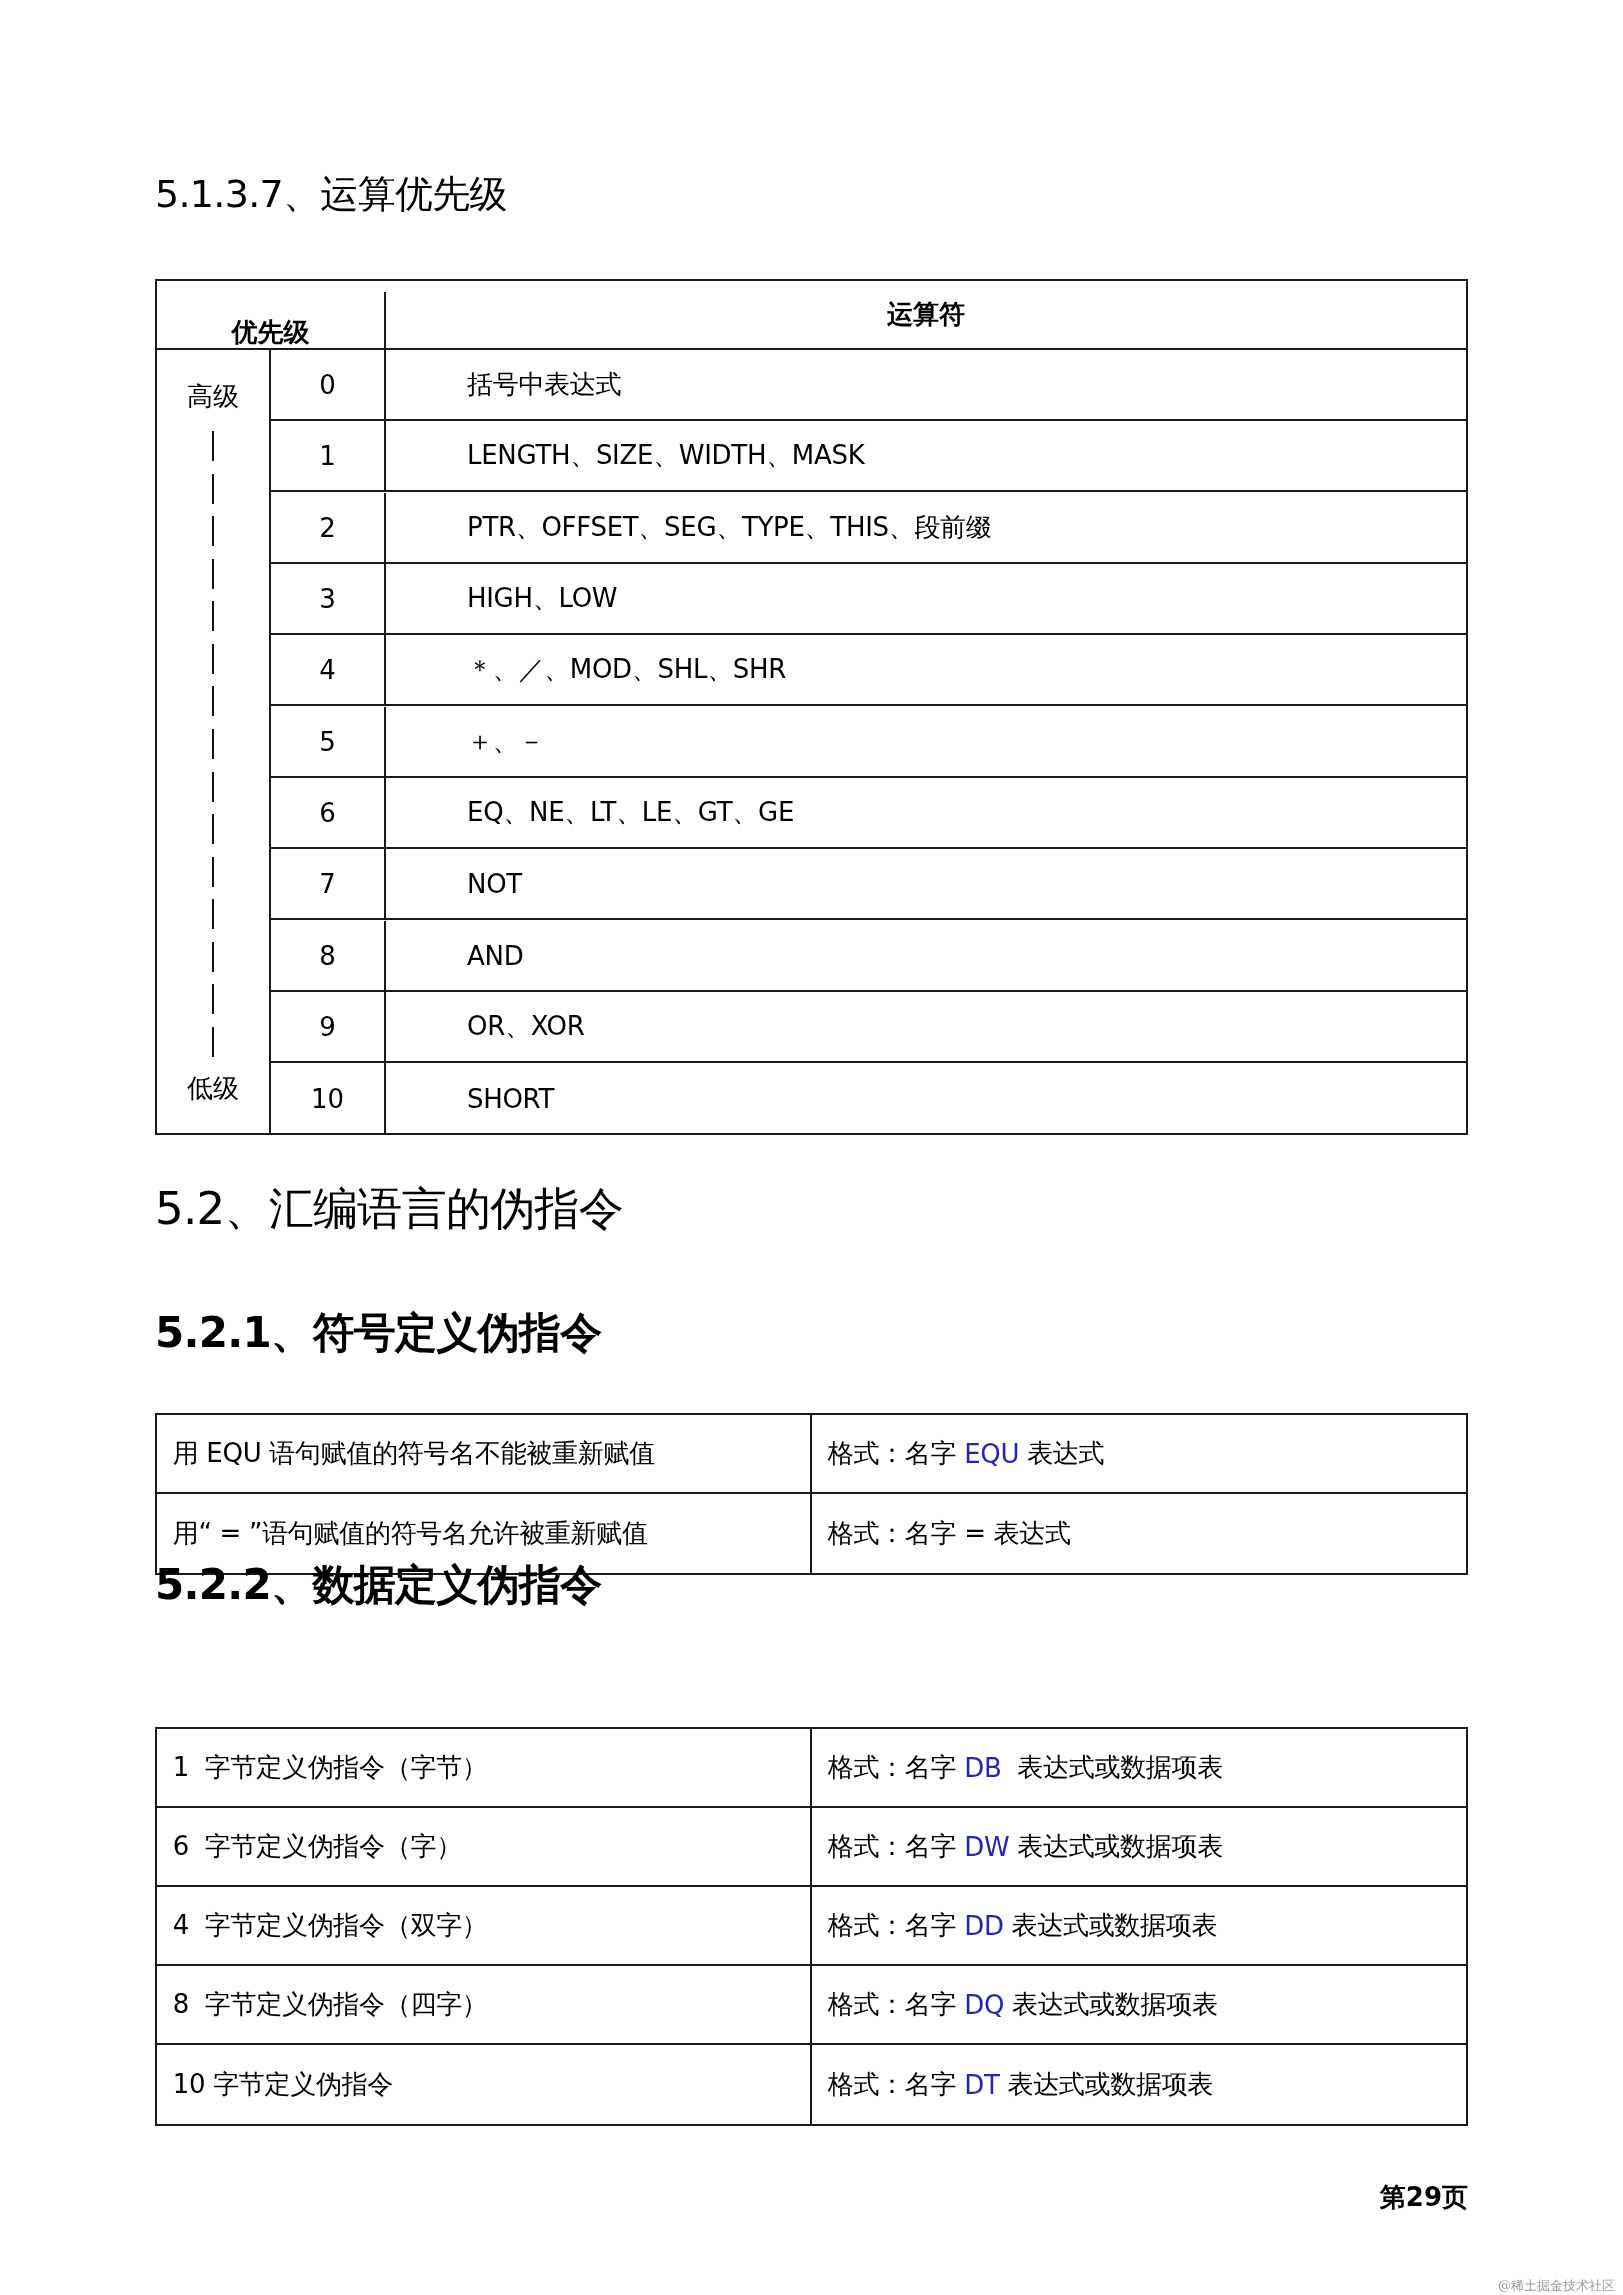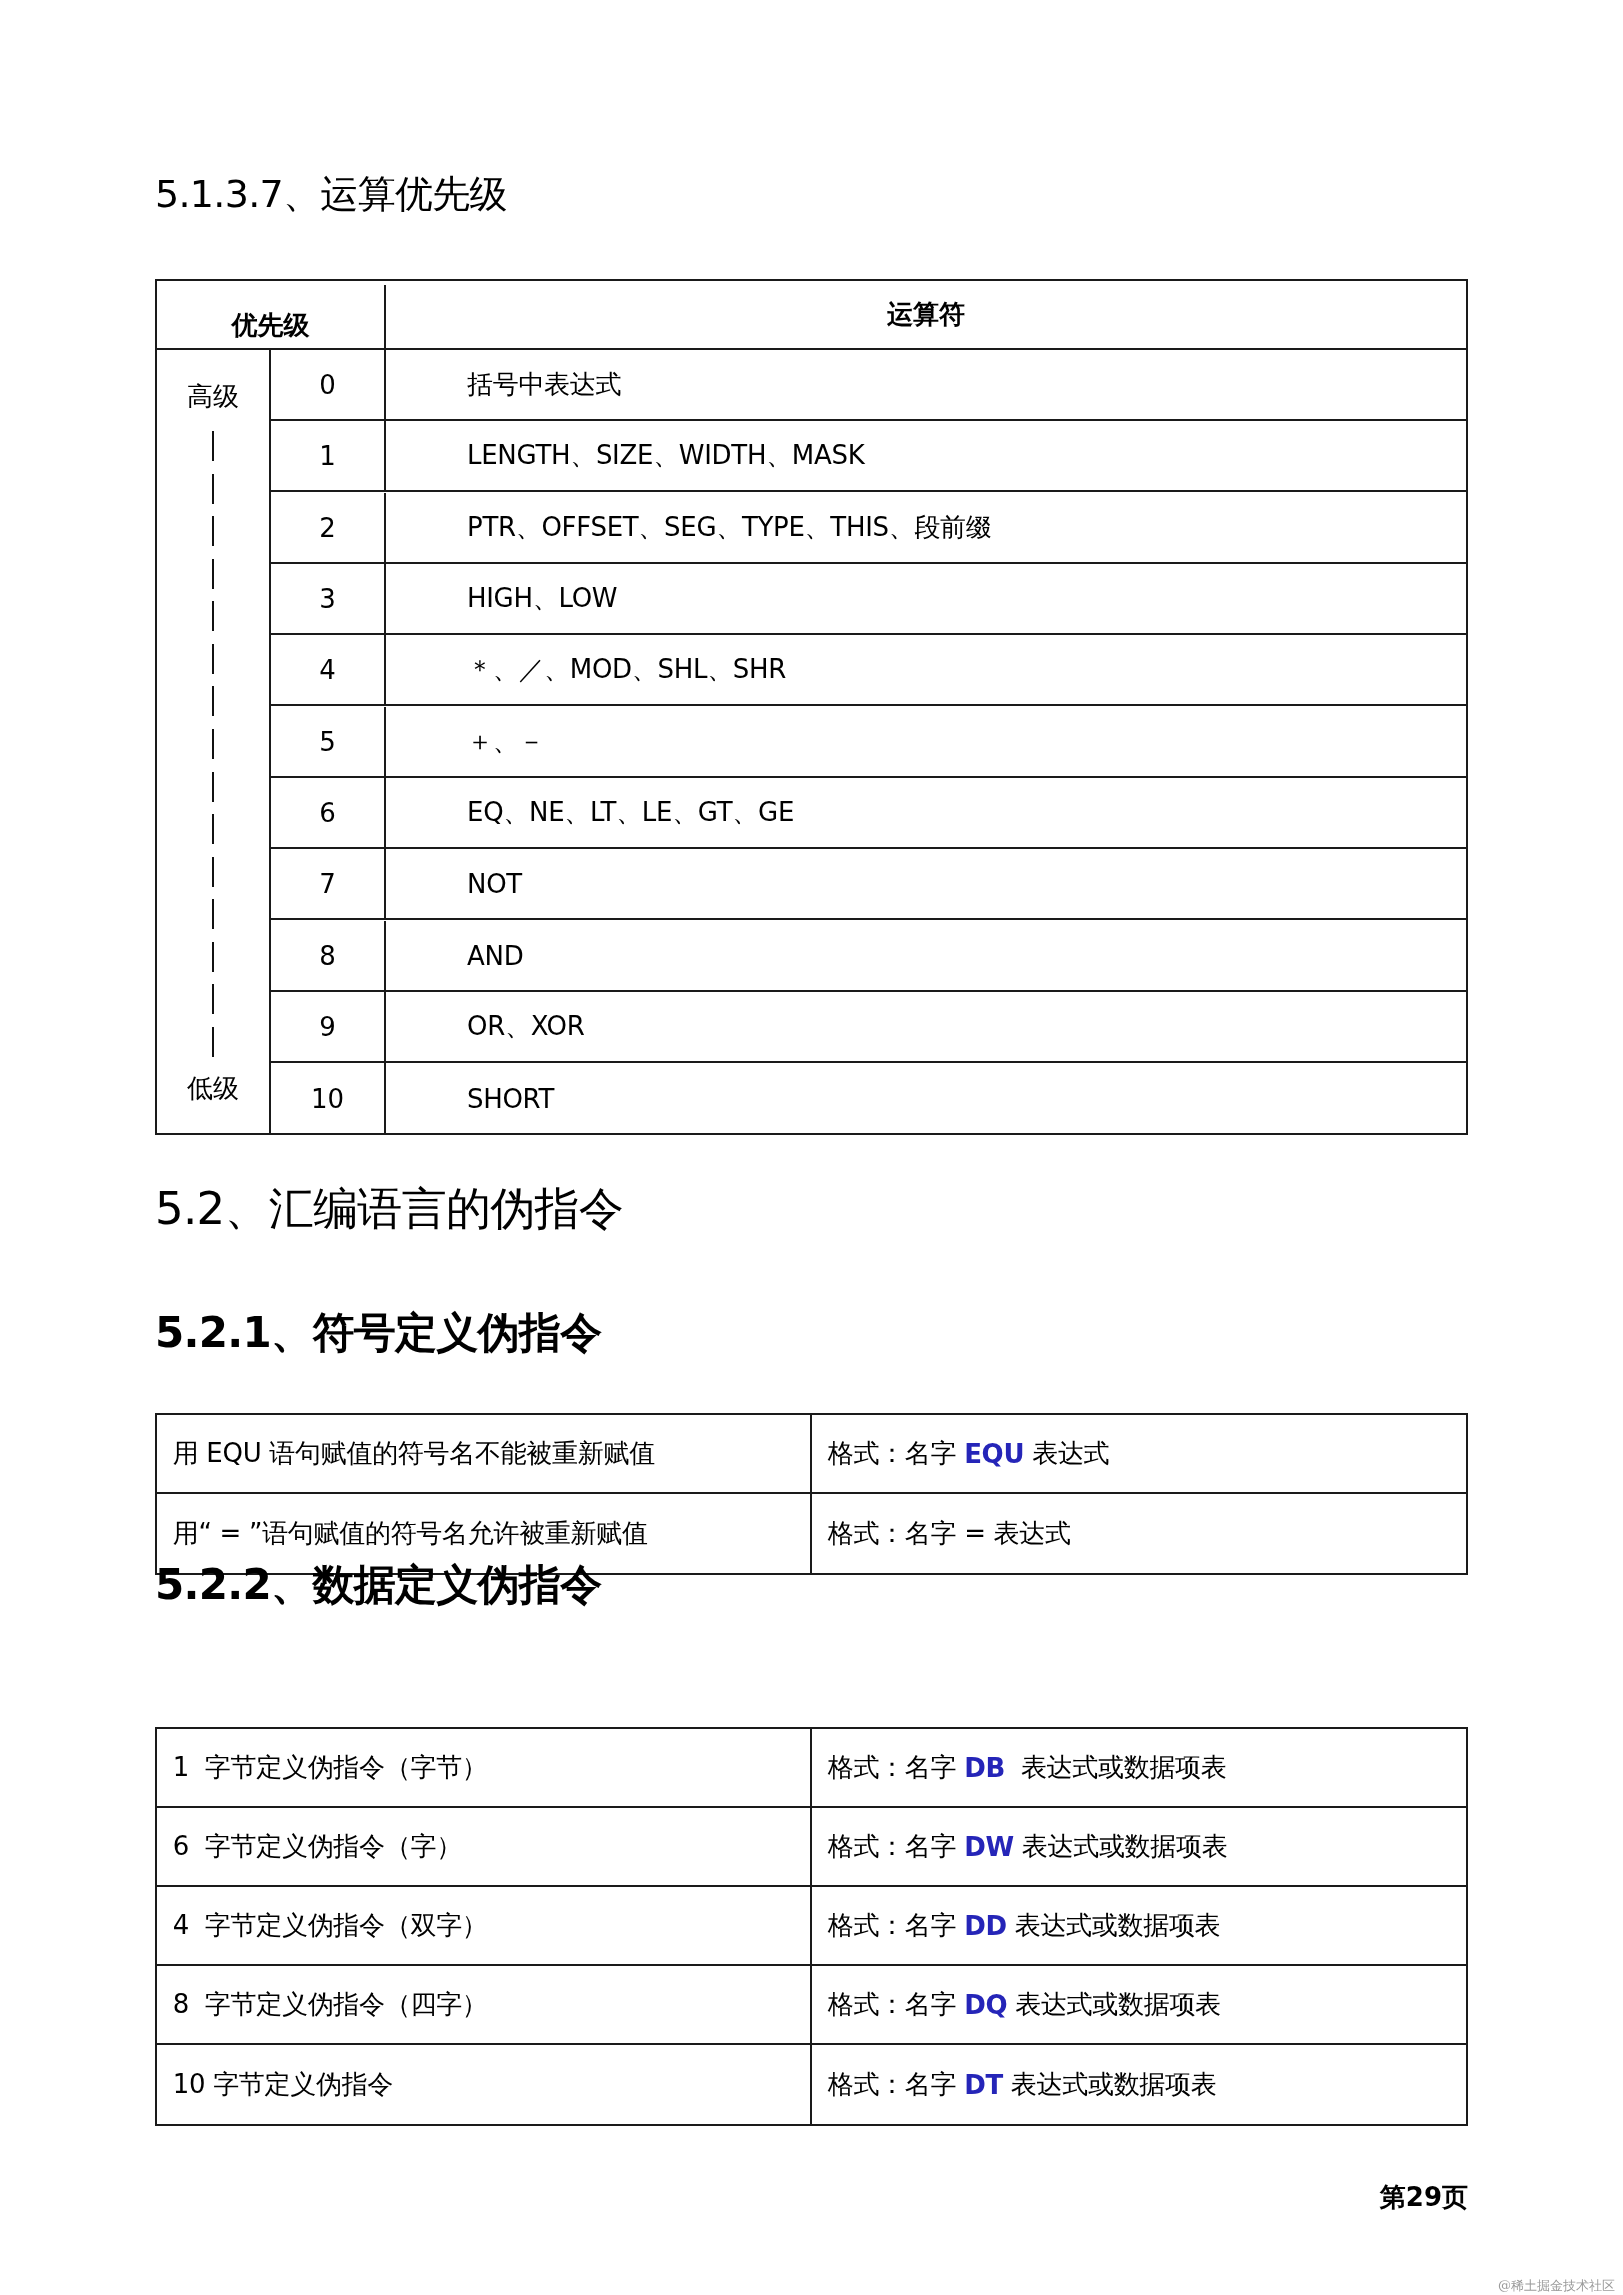--- a/index.html
+++ b/index.html
@@ -21,21 +21,21 @@
       left: 155px; font-size: 42px; line-height: 50px; font-weight: bold;
       margin: 0; letter-spacing: -0.7px;
     }
     
     .t1 {
       left: 155px; top: 279px; width: 1313px; height: 856px;
       border: 2px solid #1a1a1a; box-sizing: border-box;
     }
     .t1 .hdr { position: absolute; left: 0; top: 0; height: 69px; width: 100%;
       border-bottom: 2px solid #1a1a1a; box-sizing: border-box; }
-    .t1 .hdr .c1 { position: absolute; left: 0; top: 4px; width: 229px; height: 80px;
+    .t1 .hdr .c1 { position: absolute; left: 0; top: 11px; width: 229px; height: 80px;
       border-right: 2px solid #1a1a1a; box-sizing: border-box;
       display: flex; align-items: center; justify-content: center;
       font-size: 26px; font-weight: bold; }
     .t1 .hdr .c2 { position: absolute; left: 229px; right: 0; top: 0; height: 67px;
       display: flex; align-items: center; justify-content: center;
       font-size: 26px; font-weight: bold; }
     .t1 .levelcol { position: absolute; left: 0; top: 69px; width: 114px; bottom: 0;
       border-right: 2px solid #1a1a1a; box-sizing: border-box; }
     .t1 .levelcol .lbl { position: absolute; left: 0; width: 112px; text-align: center;
       font-size: 26px; line-height: 31px; }
@@ -56,21 +56,21 @@
     .t2 { left: 155px; width: 1313px; border: 2px solid #1a1a1a; box-sizing: border-box; }
     .t2 .row { position: relative; height: 79px; border-bottom: 2px solid #1a1a1a; box-sizing: border-box; }
     .t2 .row:last-child { border-bottom: none; }
     .t2 .cl { position: absolute; left: 0; top: 0; bottom: 0; width: 655px;
       border-right: 2px solid #1a1a1a; box-sizing: border-box;
       display: flex; align-items: center; padding-left: 15.7px;
       font-size: 26px; letter-spacing: -0.3px; white-space: pre; text-align: center; }
     .t2 .cr { position: absolute; left: 655px; right: 0; top: 0; bottom: 0;
       display: flex; align-items: center; padding-left: 15.7px;
       font-size: 26px; letter-spacing: -0.3px; white-space: pre; }
-    .kw { color: #2525b8; font-weight: bold; }
+    .kw { color: #2525b8; }
 
     .pageno { right: 155px; top: 2180px; font-size: 26px; font-weight: bold; }
     .watermark { right: 7.9px; top: 2277px; font-size: 13px; color: #9a9a9a;
       font-family: "DejaVu Serif", "Liberation Serif", serif; }
   </style>
 </head>
 <body>
 
 <h4 class="abs h-sub">5.1.3.7、运算优先级</h4>
 

